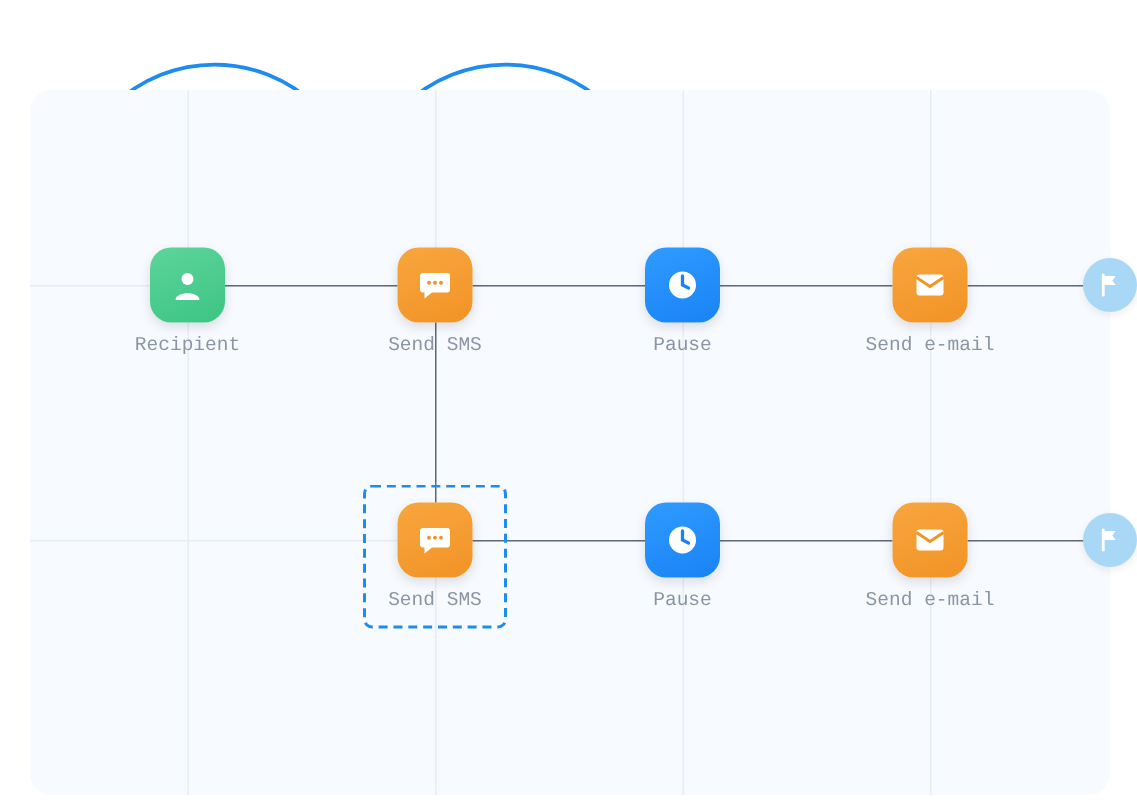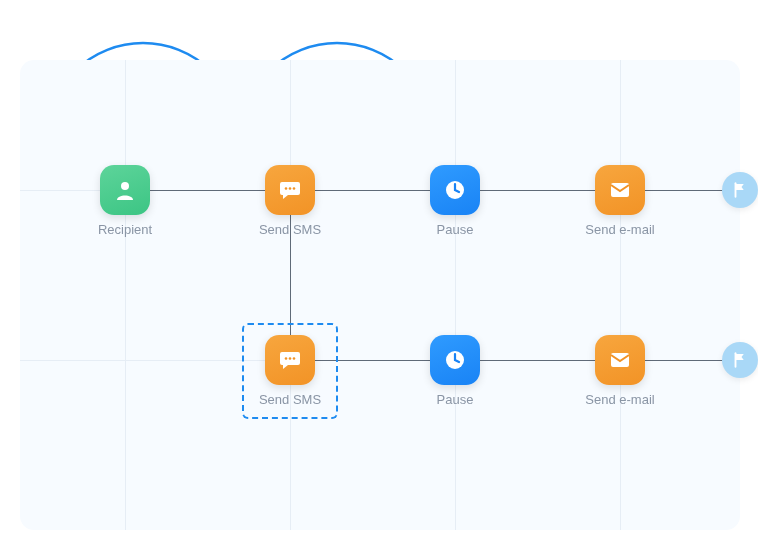--- a/index.html
+++ b/index.html
@@ -12,20 +12,21 @@
     overflow: hidden;
   }
   .canvas {
     position: absolute;
     left: 20px;
     top: 60px;
     width: 720px;
     height: 470px;
     background: #f7fbff;
     border-radius: 14px;
+    font-family: Liberation Mono, monospace;
   }
   .grid-v { position:absolute; top:0; bottom:0; width:1px; background:#e6edf5; }
   .grid-h { position:absolute; left:0; right:0; height:1px; background:#e6edf5; }
 
   .arcs { position:absolute; left:0; top:0; pointer-events:none; }
 
   .node {
     position: absolute;
     width: 50px;
     height: 50px;

